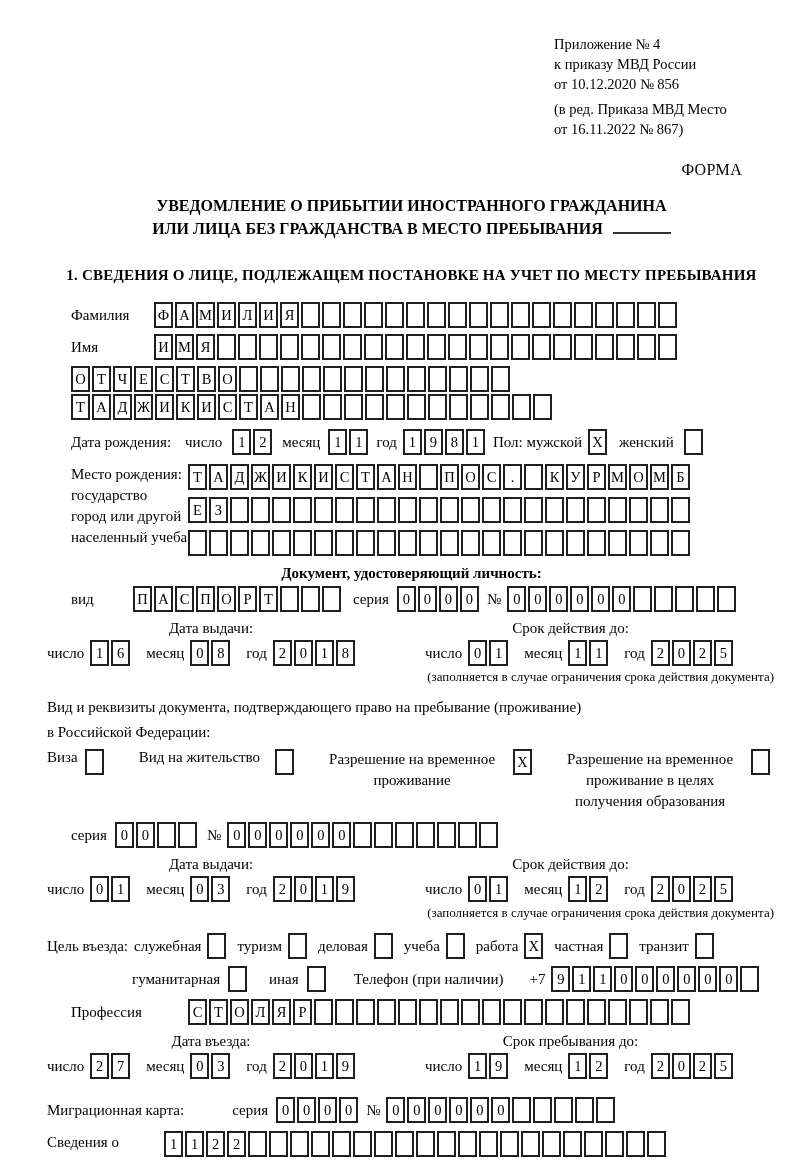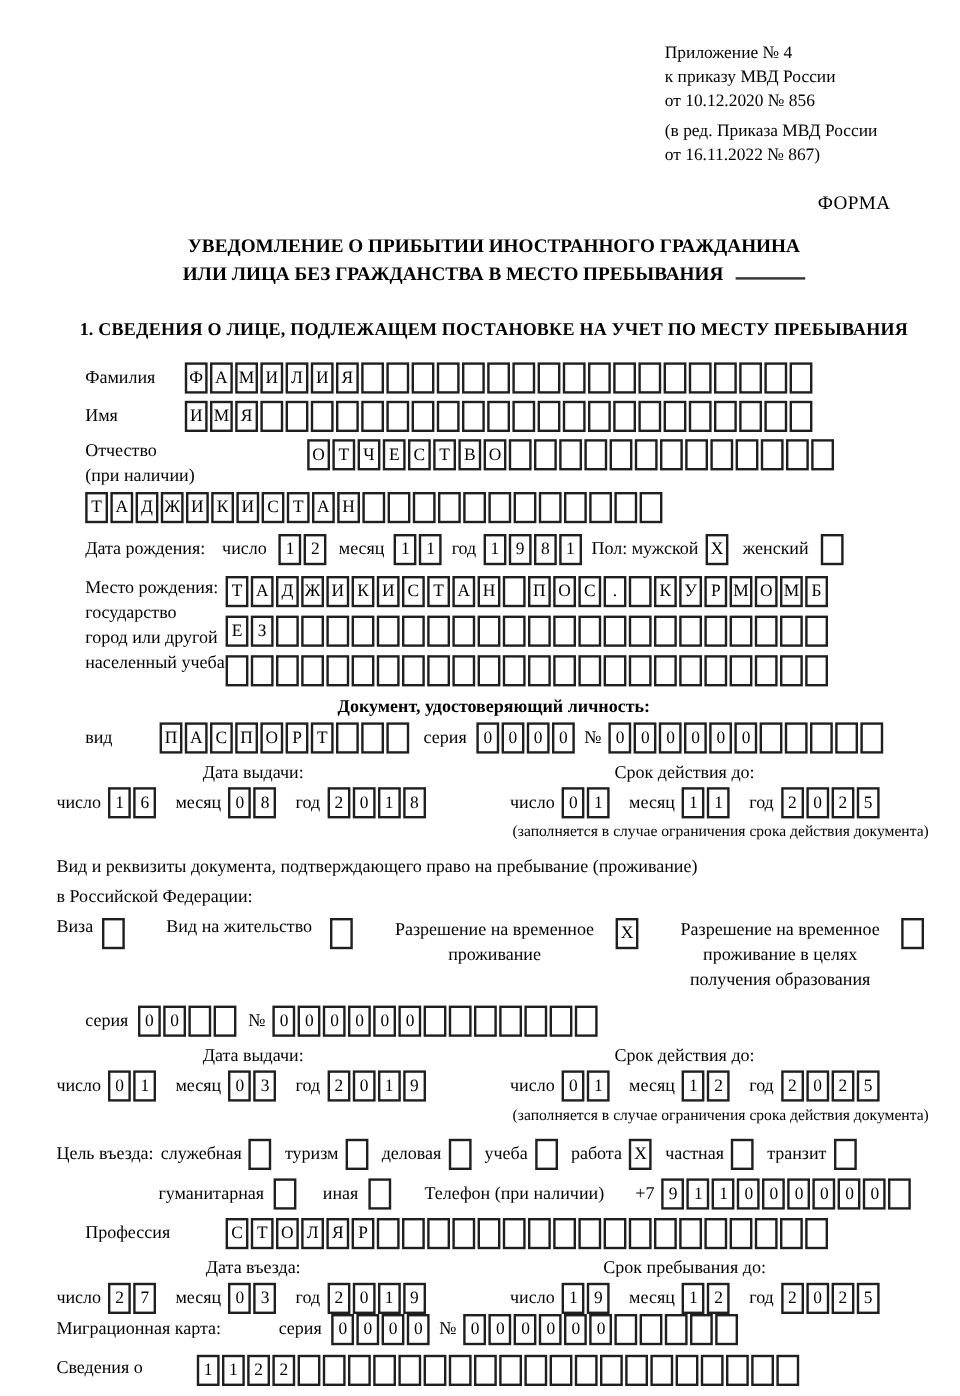--- a/index.html
+++ b/index.html
@@ -48,40 +48,40 @@
   .opts { display:flex; align-items:flex-start; margin-top:4px; }
   .opt { display:flex; align-items:flex-start; }
   .opt .olbl { margin-right:7px; }
   .opt .olbl.multiline { width:188px; text-align:center; line-height:21px; } .opts .sp2 { width:33px; } .opts .sp3 { width:22px; }
 
   .purpose { display:flex; align-items:center; margin-top:12px; }
   .purpose .plbl { margin-right:6px; }
   .purpose .cells { margin-right:9px; }
   .purpose2 { display:flex; align-items:center; margin-top:7px; padding-left:85px; }
 
-  .mcard { display:flex; align-items:center; margin-top:0; }
+  .mcard { display:flex; align-items:center; margin-top:18px; }
 
   .rep { display:flex; margin-top:8px; }
   .rep-labels { width:117px; flex:none; line-height:22px; }
   .rep-right { flex:1; }
 
   .ml6{margin-left:6px;} .ml8{margin-left:8px;} .ml10{margin-left:10px;} .ml14{margin-left:14px;}
   .ml20{margin-left:20px;} .ml26{margin-left:26px;} .mr6{margin-right:6px;} .mr8{margin-right:8px;}
 </style>
 </head>
 <body>
 
 <div class="page">
 
   <div class="hdr">
     <div>Приложение № 4</div>
     <div>к приказу МВД России</div>
     <div>от 10.12.2020 № 856</div>
     <div class="gap"></div>
-    <div>(в ред. Приказа МВД России</div>
+    <div>(в ред. Приказа МВД Место</div>
     <div>от 16.11.2022 № 867)</div>
   </div>
   <div class="forma">ФОРМА</div>
 
   <div class="title">
     <div>УВЕДОМЛЕНИЕ О ПРИБЫТИИ ИНОСТРАННОГО ГРАЖДАНИНА</div>
     <div><span>ИЛИ ЛИЦА БЕЗ ГРАЖДАНСТВА В МЕСТО ПРЕБЫВАНИЯ</span><span class="blank"></span></div>
   </div>
 
   <div class="sec-heading">1. СВЕДЕНИЯ О ЛИЦЕ, ПОДЛЕЖАЩЕМ ПОСТАНОВКЕ НА УЧЕТ ПО МЕСТУ ПРЕБЫВАНИЯ</div>
@@ -142,24 +142,20 @@
         <span class="cell"></span>
         <span class="cell"></span>
         <span class="cell"></span>
         <span class="cell"></span>
         <span class="cell"></span>
         <span class="cell"></span>
       </span>
   </div>
 
   <div class="row">
-    <span class="lbl w-b lbl2">
-      <span>Отчество</span><br>
-      <span>(при наличии)</span>
-    </span>
     <span class="cells">
         <span class="cell">О</span>
         <span class="cell">Т</span>
         <span class="cell">Ч</span>
         <span class="cell">Е</span>
         <span class="cell">С</span>
         <span class="cell">Т</span>
         <span class="cell">В</span>
         <span class="cell">О</span>
         <span class="cell"></span>

